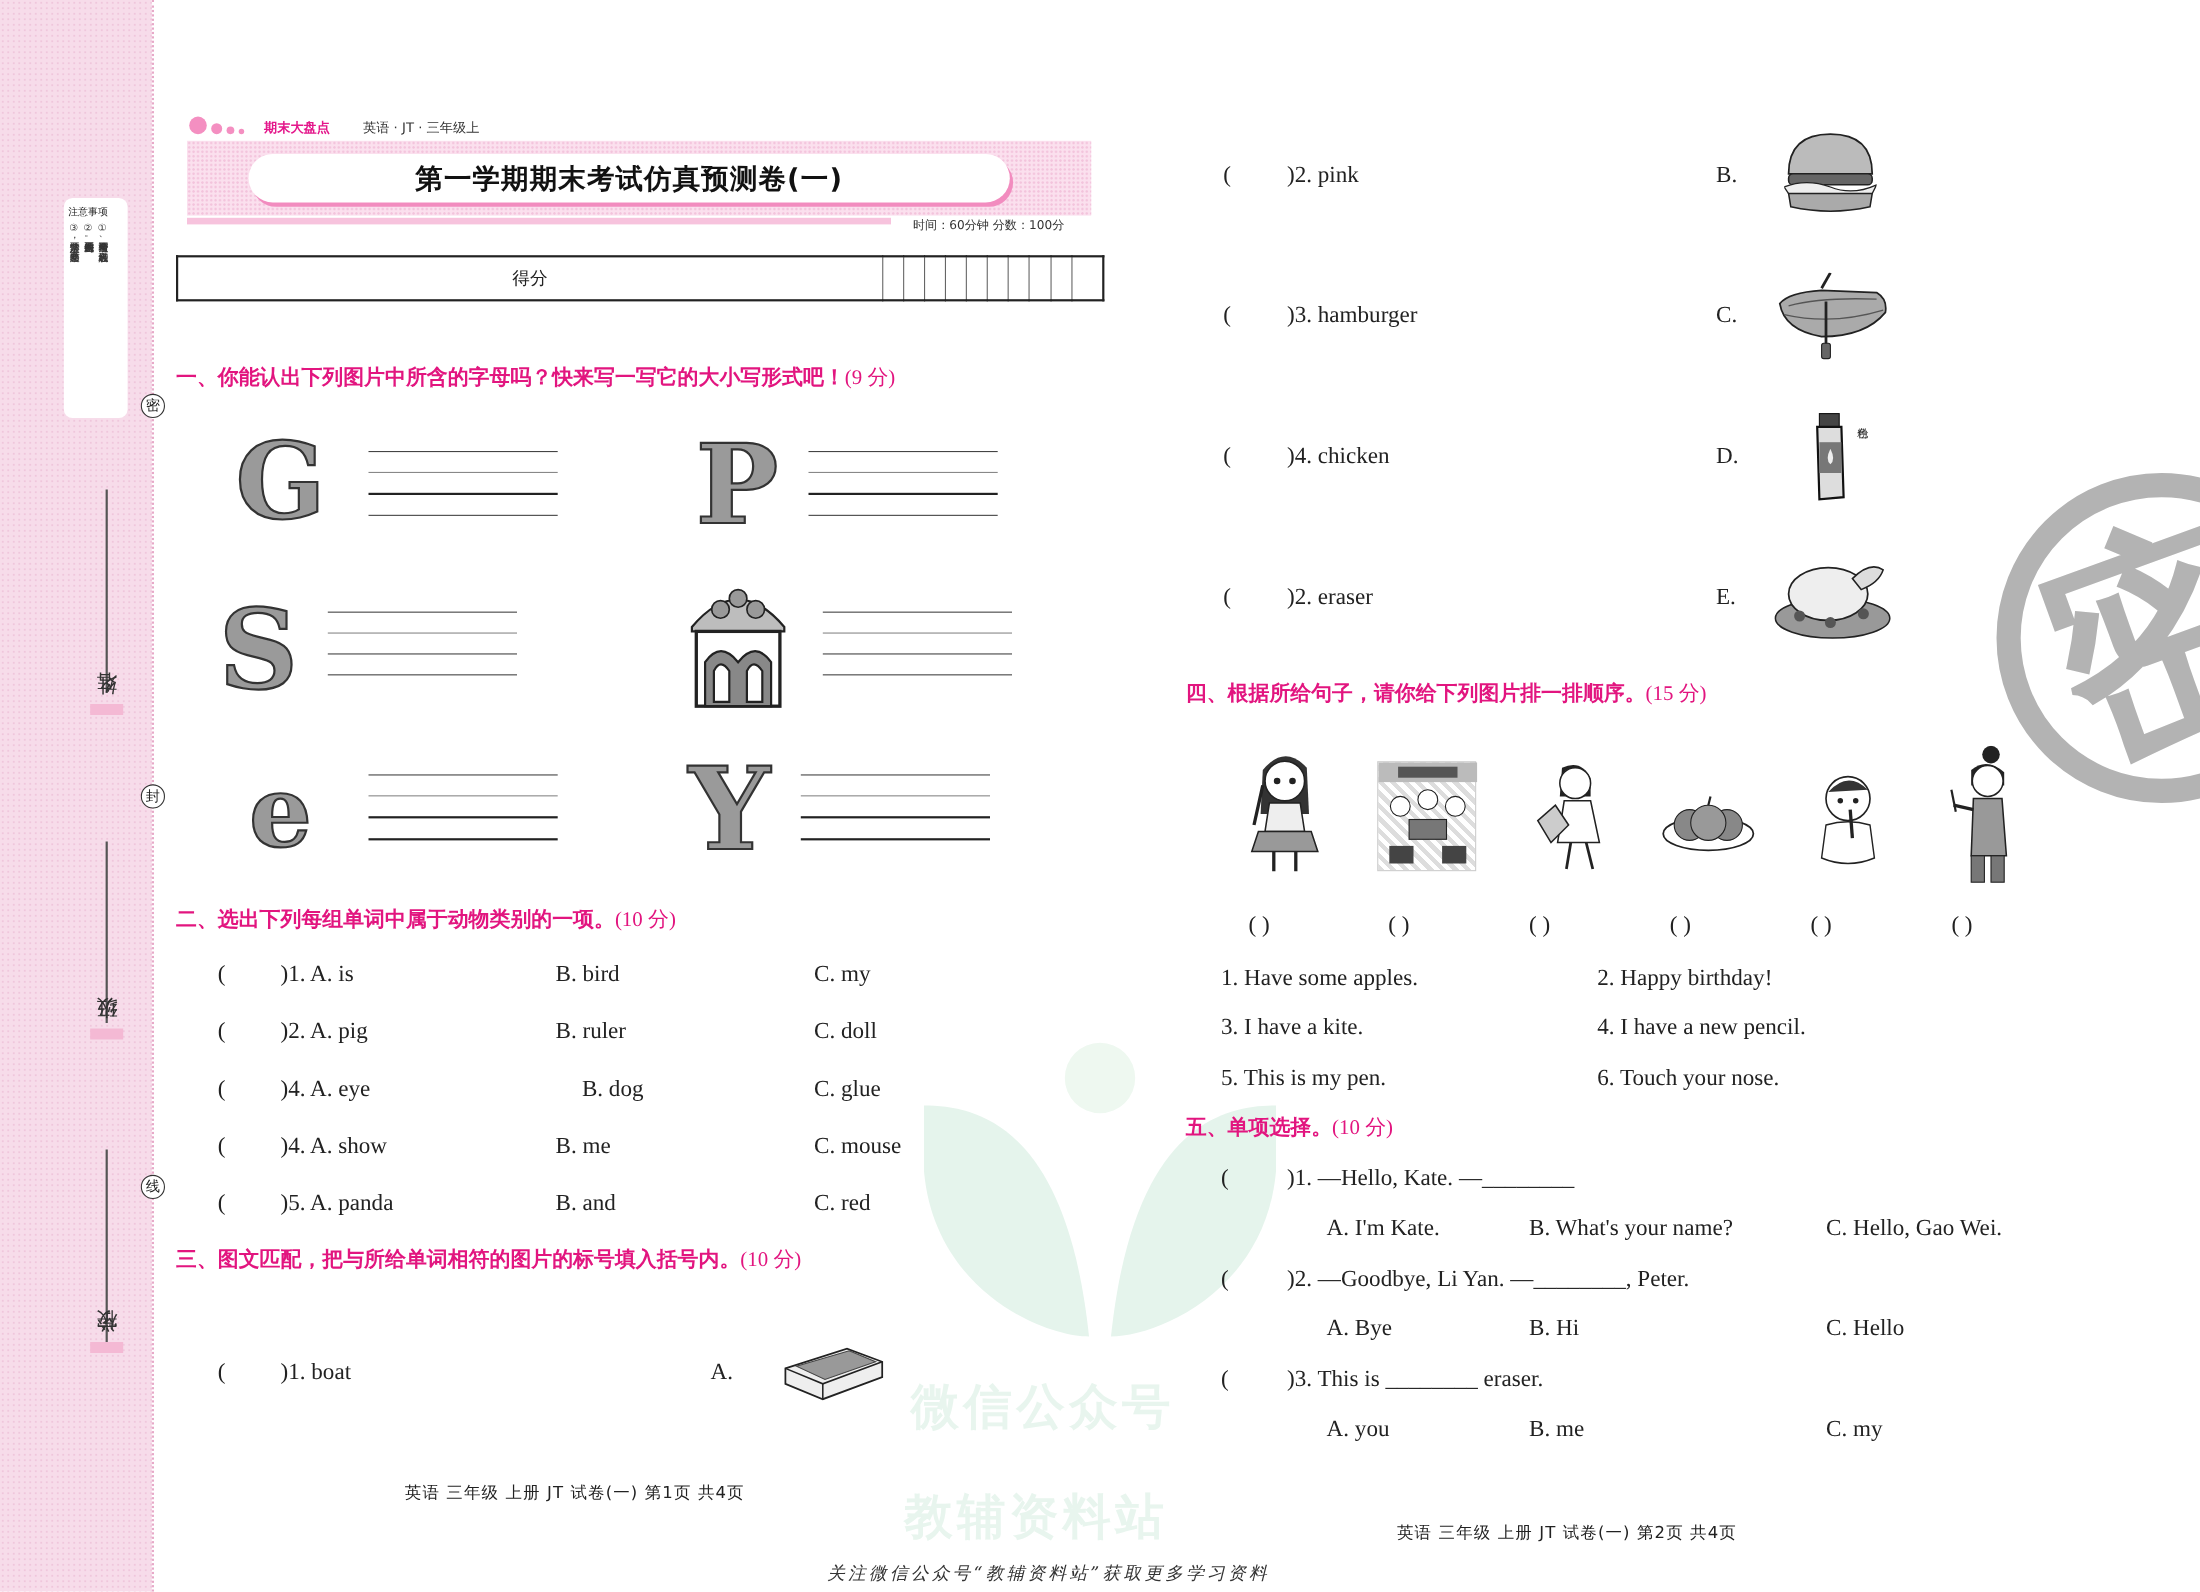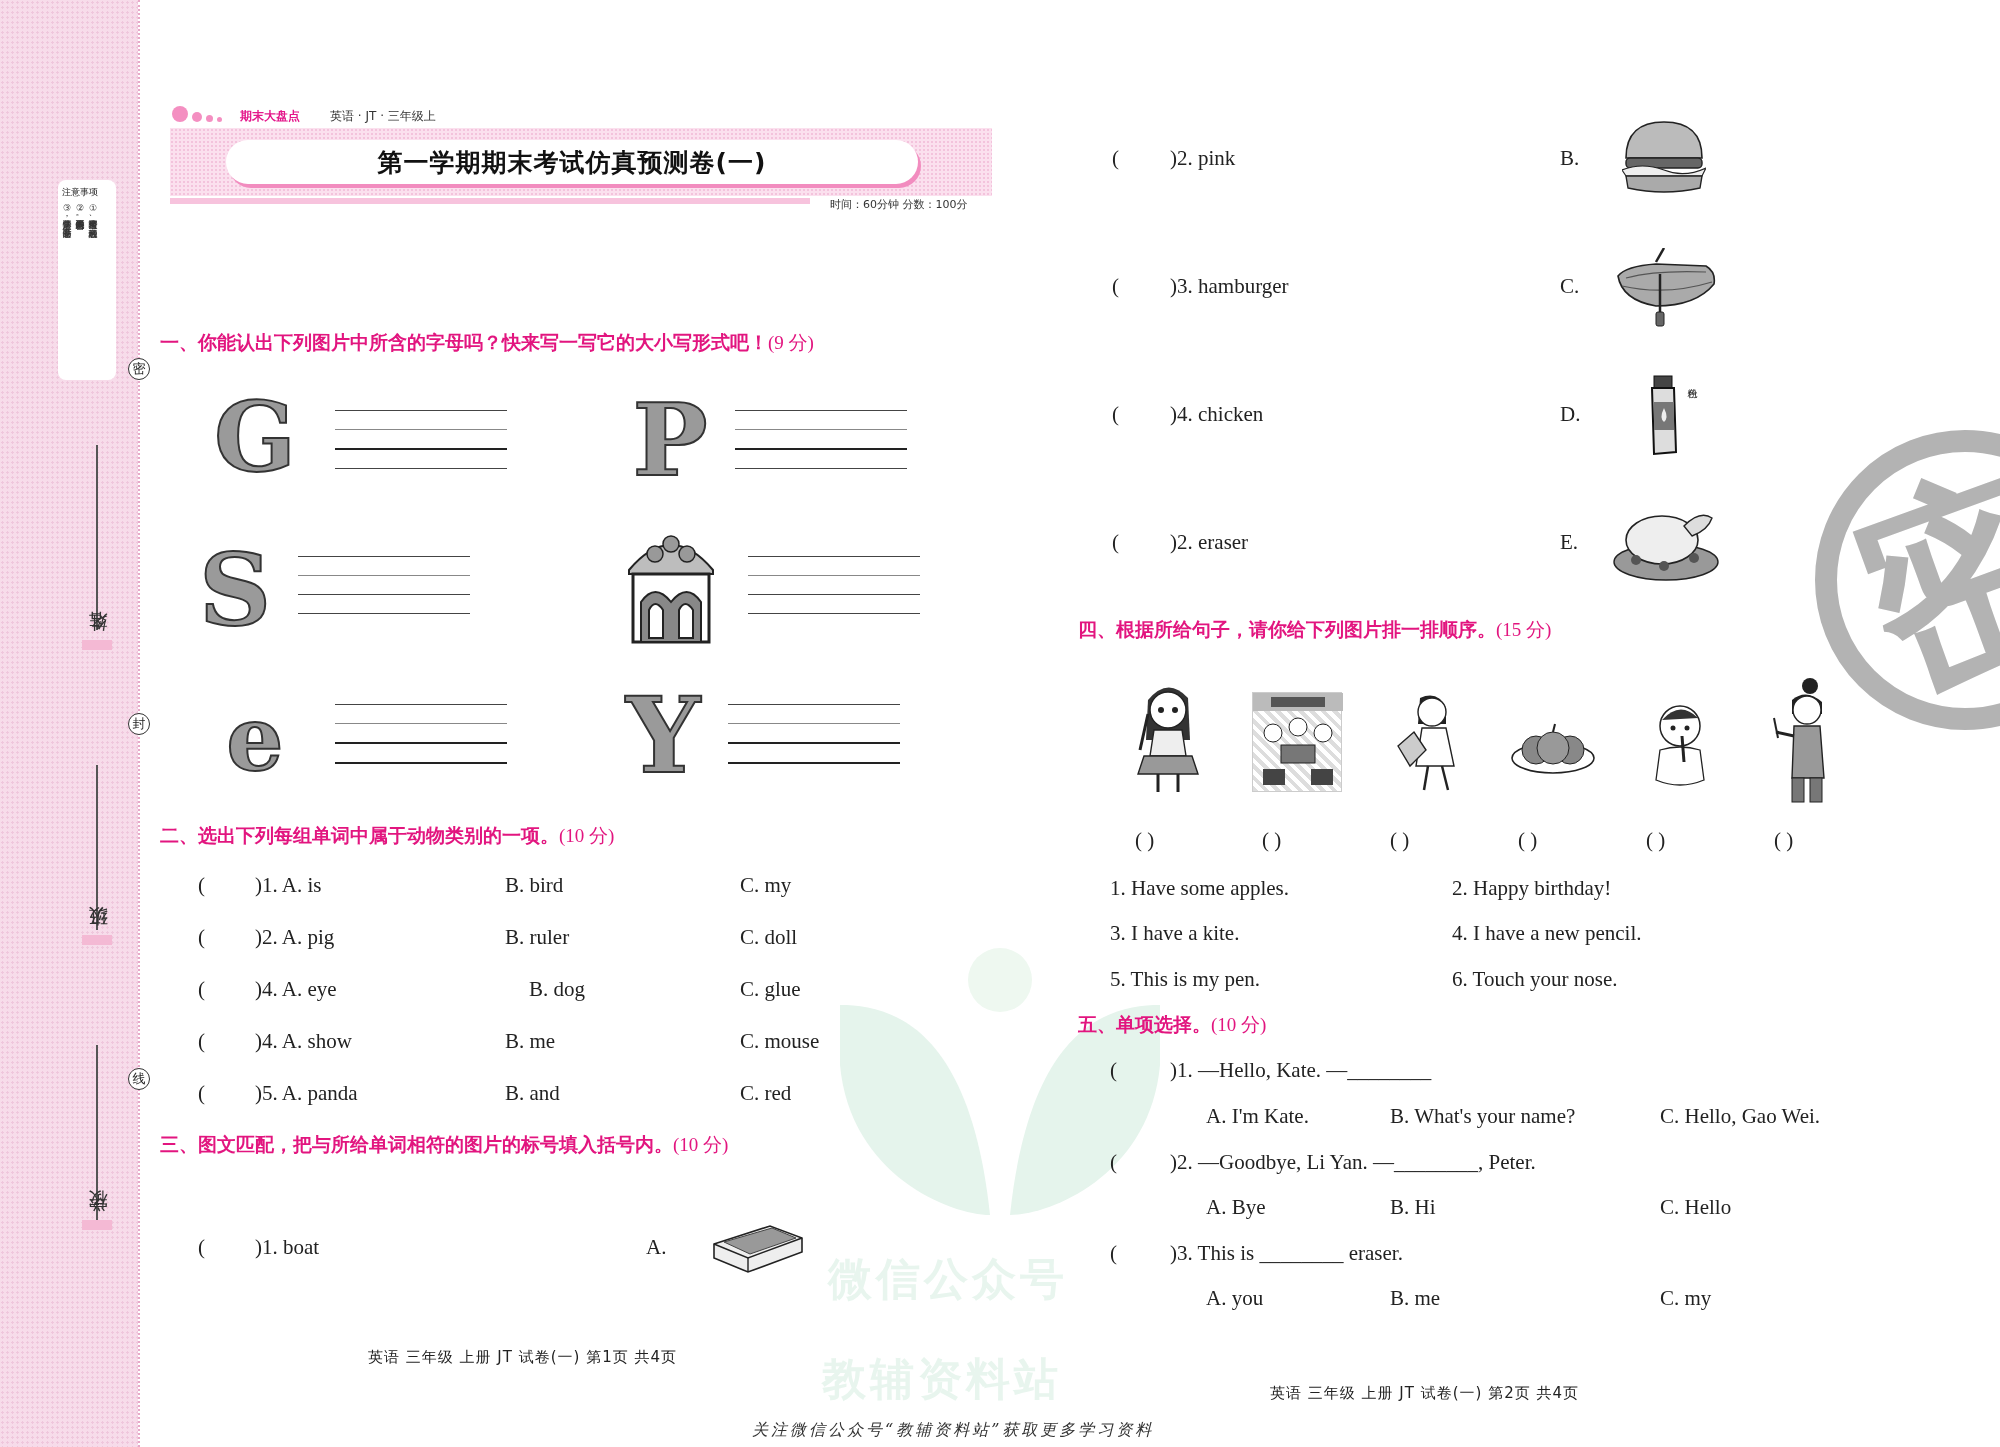--- a/index.html
+++ b/index.html
@@ -118,20 +118,33 @@
 <div class="abs hdr-sub">英语 · JT · 三年级上</div>
 <div class="abs hdr-band"></div>
 <div class="abs hdr-pill">
   <span class="hdr-title">第一学期期末考试仿真预测卷(一)</span>
 </div>
 <div class="abs hdr-rule"></div>
 <div class="abs hdr-meta">时间：60分钟   分数：100分</div>
 
 <table class="score">
   <tbody>
+  <tr>
+    <td>得分</td>
+    <td></td>
+    <td></td>
+    <td></td>
+    <td></td>
+    <td></td>
+    <td></td>
+    <td></td>
+    <td></td>
+    <td></td>
+    <td></td>
+  </tr>
 </tbody>
   </table>
 
 <div class="abs sec" style="left:160px; top:330px;">
   <span>一、你能认出下列图片中所含的字母吗？快来写一写它的大小写形式吧！</span><span class="pts">(9 分)</span>
 </div>
 
 <div class="abs pic" style="left:195px; top:380px; width:120px; height:115px;">
   <span class="letter-pic" style="font-size:96px;">G</span>
 </div>

